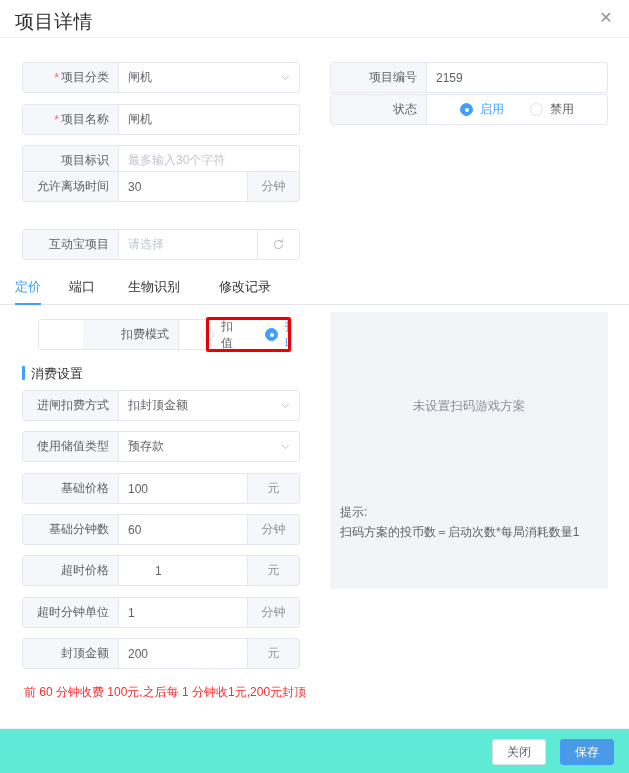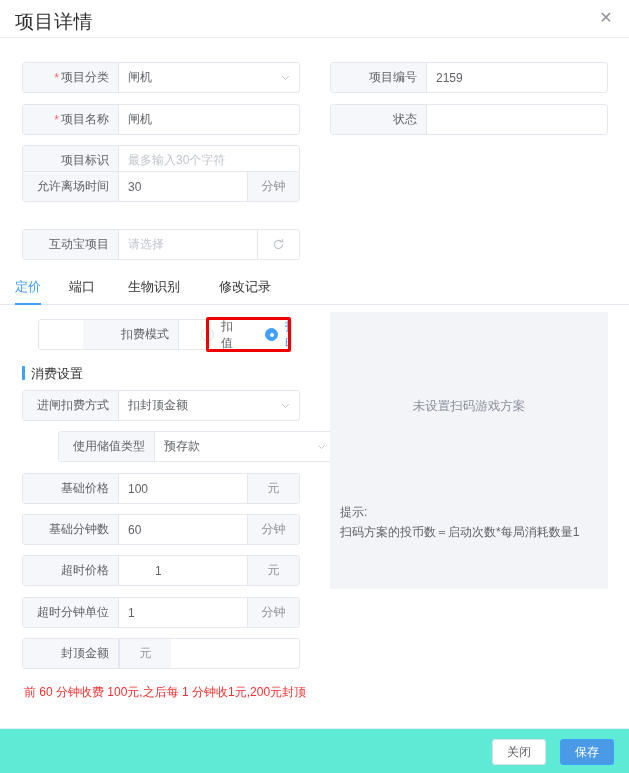--- a/index.html
+++ b/index.html
@@ -214,24 +214,36 @@
     </div>
   </div>
 
   <div class="frow" style="left:330px; top:62px; width:278px;">
     <div class="flabel">
         <span>项目编号</span>
       </div>
     <div class="fval">2159</div>
   </div>
 
-  <div class="frow" style="left:330px; top:104px; width:278px;">
+  <div class="frow" style="left:330px; top:94px; width:278px;">
     <div class="flabel">
         <span>状态</span>
       </div>
+    <div class="fval" style="padding-left:0;">
+      <div class="radio-wrap" style="padding-left:33px;">
+        <div class="radio on">
+          <span class="rdot"></span>
+          <span class="rlabel">启用</span>
+        </div>
+        <div class="radio">
+          <span class="rdot"></span>
+          <span class="rlabel">禁用</span>
+        </div>
+      </div>
+    </div>
   </div>
 
   <div class="tabbar">
     <div class="tab active" style="left:15px;">定价</div>
     <div class="tab" style="left:69px;">端口</div>
     <div class="tab" style="left:128px;">生物识别</div>
     <div class="tab" style="left:219px;">修改记录</div>
   </div>
 
   <div class="frow" style="left:38px; top:319px; width:254px;padding-left:44px;">
@@ -260,21 +272,21 @@
         <span>进闸扣费方式</span>
       </div>
     <div class="fval">扣封顶金额</div>
     <span class="chev">
         <svg width="9" height="9" viewBox="0 0 12 12">
           <path d="M2 4l4 4 4-4" stroke="#c0c4cc" stroke-width="1.3" fill="none" stroke-linecap="round" stroke-linejoin="round"></path>
         </svg>
       </span>
   </div>
 
-  <div class="frow" style="left:22px; top:431px; width:278px;margin-left:36px;">
+  <div class="frow" style="left:22px; top:431px; width:278px;">
     <div class="flabel">
         <span>使用储值类型</span>
       </div>
     <div class="fval">预存款</div>
     <span class="chev">
         <svg width="9" height="9" viewBox="0 0 12 12">
           <path d="M2 4l4 4 4-4" stroke="#c0c4cc" stroke-width="1.3" fill="none" stroke-linecap="round" stroke-linejoin="round"></path>
         </svg>
       </span>
   </div>
@@ -308,20 +320,21 @@
         <span>超时分钟单位</span>
       </div>
     <div class="fval">1</div>
     <div class="funit">分钟</div>
   </div>
 
   <div class="frow" style="left:22px; top:638px; width:278px;">
     <div class="flabel">
         <span>封顶金额</span>
       </div>
+    <div class="fval">200</div>
     <div class="funit">元</div>
   </div>
 
   <div class="footnote">前 60 分钟收费 100元,之后每 1 分钟收1元,200元封顶</div>
 
   <div class="rpanel">
     <div class="rpanel-empty">未设置扫码游戏方案</div>
     <div class="rpanel-hint">
       <div>提示:</div>
       <div>扫码方案的投币数＝启动次数*每局消耗数量1</div>

